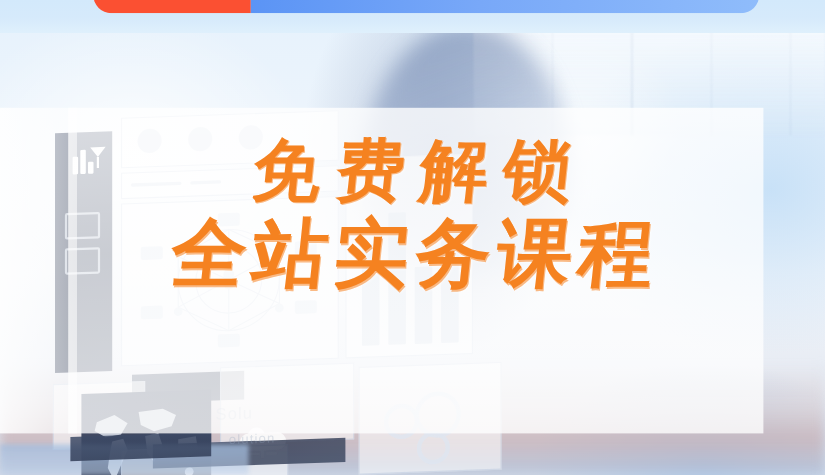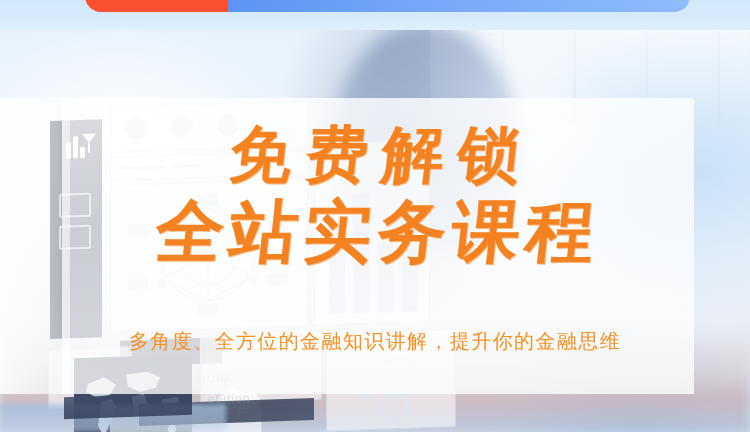--- a/index.html
+++ b/index.html
@@ -406,21 +406,20 @@
   <div class="white-veil"></div>
 
   <div class="bottom-blue"></div>
   <div class="bottom-navy"></div>
 
   <div class="headline">
     <div class="hl-line hl-1">免费解锁</div>
     <div class="hl-line hl-2">全站实务课程</div>
   </div>
 
-  <div class="subtitle">多角度、全方位的金融知识讲解，提升你的金融思维</div>
 
   <div class="top-band"></div>
   <div class="top-pill">
     <div class="pill-seg-orange"></div>
     <div class="pill-seg-blue"></div>
   </div>
 
 </div>
 
 </body></html>

